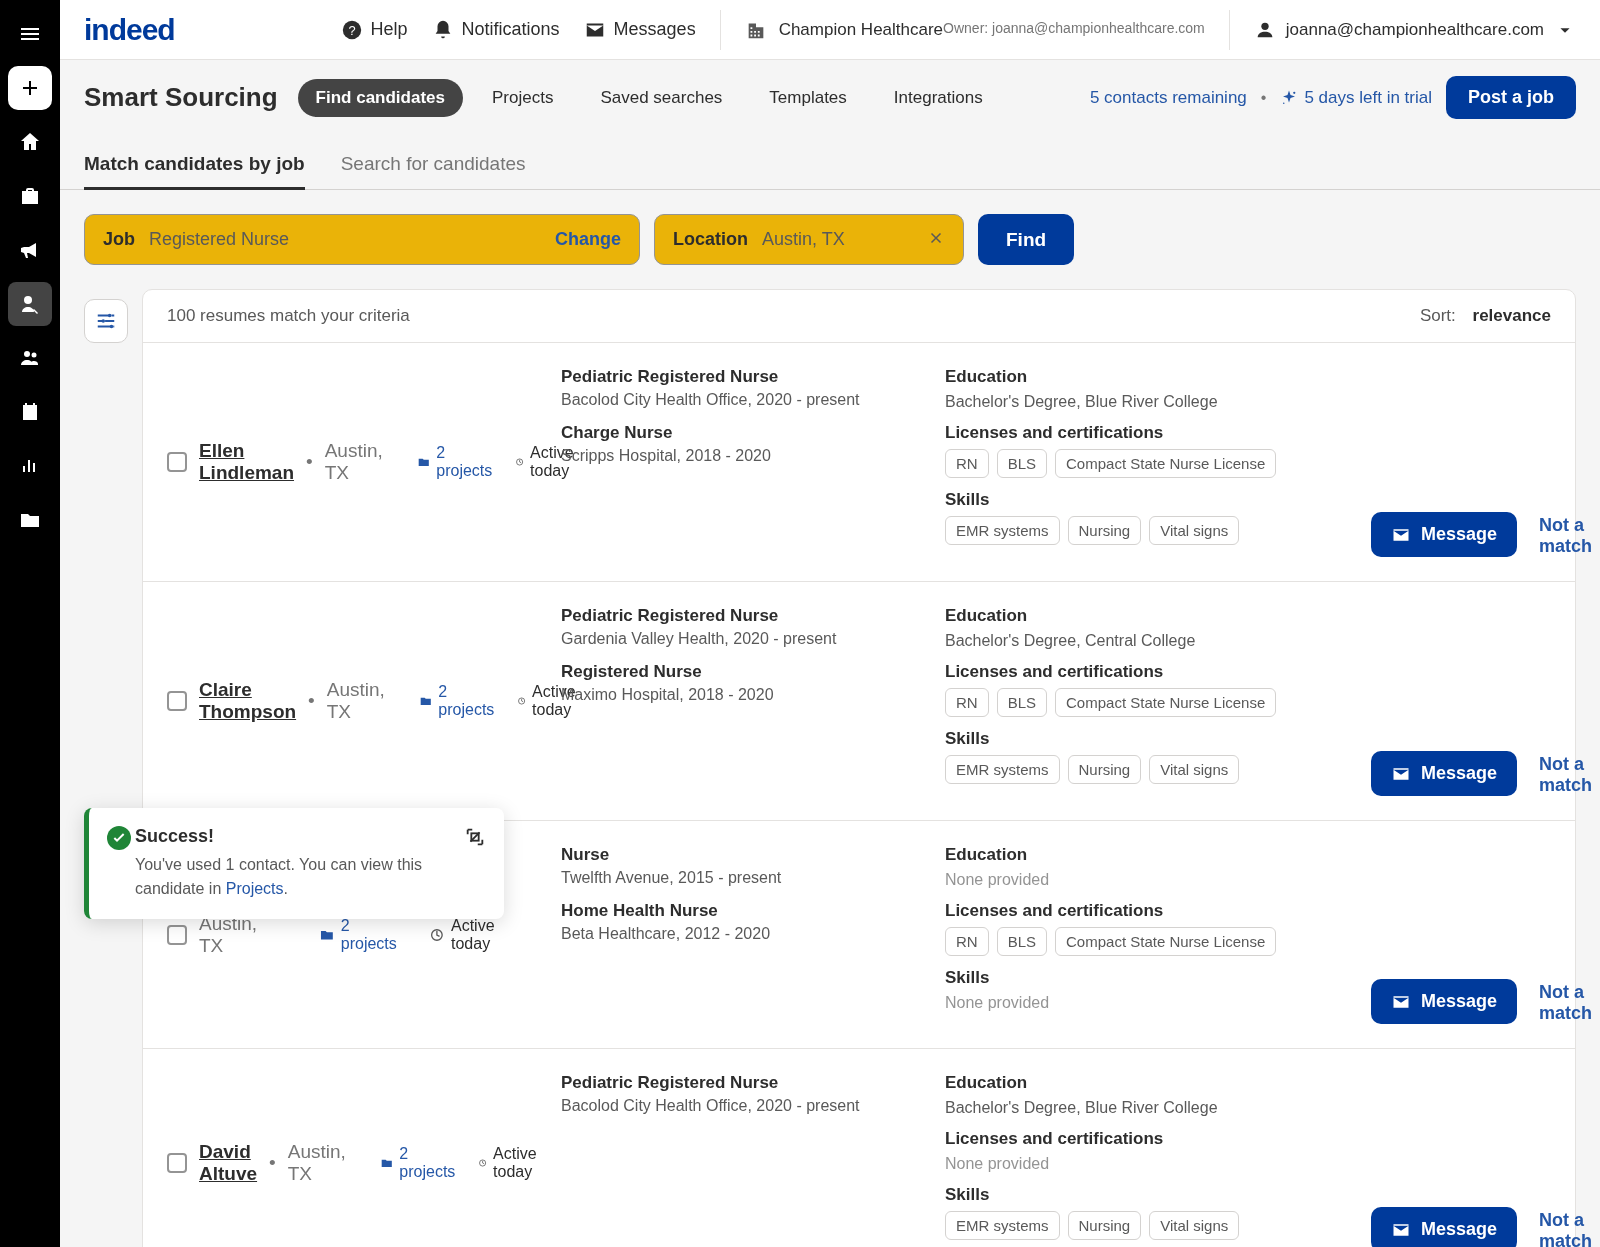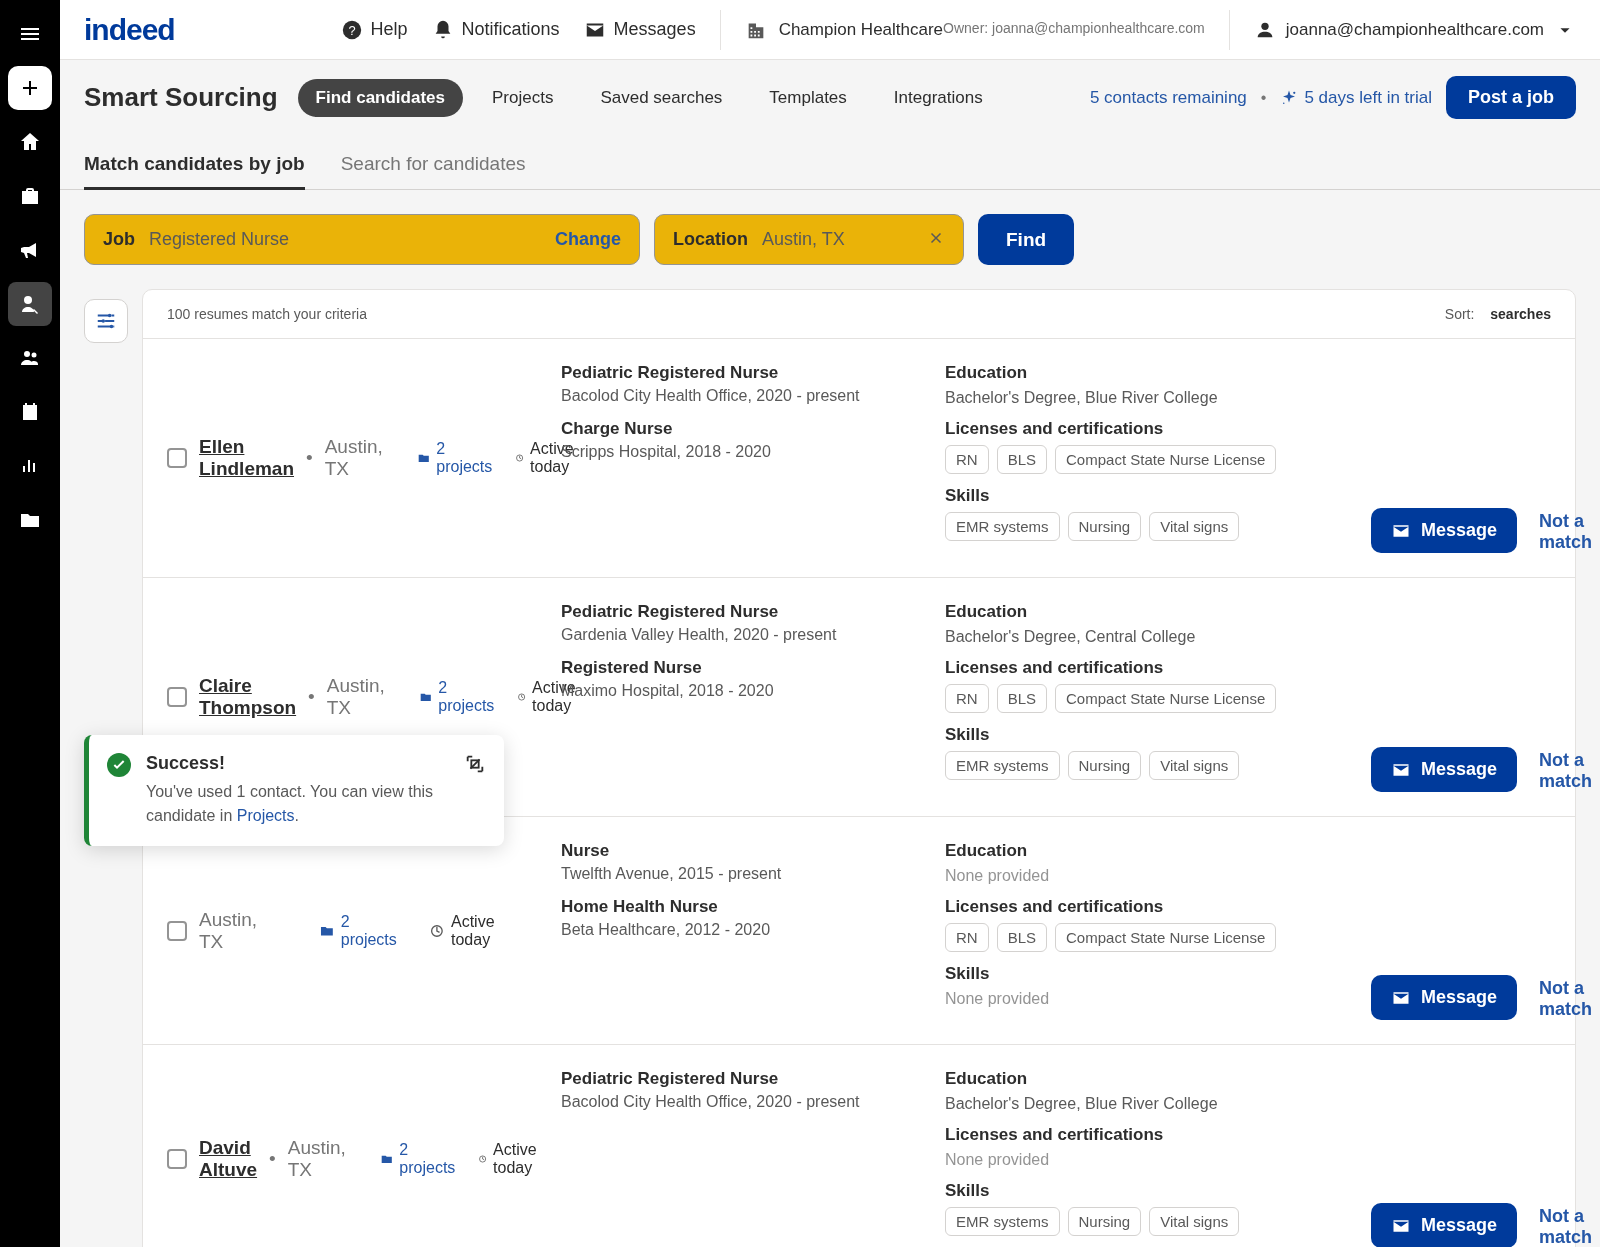--- a/index.html
+++ b/index.html
@@ -46,21 +46,21 @@
 .search-label{font-weight:700;font-size:18px}
 .search-value{font-size:18px;color:#595959;flex:1}
 .change-link{color:#2557a7;font-size:18px;cursor:pointer;font-weight:600}
 .clear-btn{cursor:pointer;display:flex}
 .clear-btn svg{width:18px;height:18px;fill:#595959}
 .find-btn{background:#003a9b;color:#fff;border:none;border-radius:10px;padding:14px 28px;font-size:19px;font-weight:600;cursor:pointer}
 .results-area{padding:0 24px;display:flex;gap:14px;background:#f5f5f5}
 .filter-btn{width:44px;height:44px;background:#fff;border:1px solid #d4d2d0;border-radius:10px;display:flex;align-items:center;justify-content:center;cursor:pointer;margin-top:10px}
 .filter-btn svg{width:22px;height:22px;fill:#2557a7}
 .results-panel{flex:1;background:#fff;border:1px solid #e4e2e0;border-radius:10px 10px 0 0;min-height:900px}
-.results-header{display:flex;align-items:flex-end;padding:16px 24px;font-size:14px;color:#595959}
+.results-header{display:flex;align-items:flex-end;padding:16px 24px;font-size:17px;color:#595959}
 .sort{margin-left:auto;display:flex;align-items:center;gap:6px;cursor:pointer}
 .sort svg{width:16px;height:16px;fill:#595959}
 .sort b{color:#2d2d2d}
 .card{border-top:1px solid #e4e2e0;padding:24px;display:grid;grid-template-columns:370px 360px 1fr 180px;gap:24px}
 .col-name{display:flex;gap:2px}
 .name-row{display:flex;align-items:center;gap:12px}
 .check{width:20px;height:20px;border:2px solid #949494;border-radius:4px;cursor:pointer;flex-shrink:0}
 .cand-name{font-weight:700;font-size:19px;text-decoration:underline;color:#2d2d2d}
 .cand-loc{font-size:19px;color:#767676}
 .name-meta{display:flex;gap:20px;padding-left:32px;font-size:16px}
@@ -75,21 +75,21 @@
 .col-edu .sec{margin-bottom:12px}
 .sec-title{font-weight:700;font-size:17px;margin-bottom:6px}
 .sec-text{font-size:16px;color:#595959}
 .sec-text.muted{color:#949494}
 .tags{display:flex;flex-wrap:wrap;gap:8px}
 .tag{border:1px solid #d4d2d0;border-radius:6px;padding:5px 10px;font-size:15px;color:#595959}
 .col-actions{display:flex;flex-direction:row;align-items:flex-end;gap:22px}
 .msg-btn{background:#003a9b;color:#fff;border:none;border-radius:10px;padding:12px 20px;font-size:18px;font-weight:600;display:flex;align-items:center;gap:10px;cursor:pointer}
 .msg-btn svg{width:20px;height:20px;fill:#fff}
 .not-match{color:#2557a7;font-size:18px;font-weight:600;cursor:pointer}
-.toast{position:absolute;left:84px;top:735px;width:420px;background:#fff;border-left:5px solid #1f8537;border-radius:8px;box-shadow:0 4px 20px rgba(0,0,0,0.15);padding:18px;display:flex;gap:15px;z-index:200}
+.toast{position:absolute;left:84px;top:808px;width:420px;background:#fff;border-left:5px solid #1f8537;border-radius:8px;box-shadow:0 4px 20px rgba(0,0,0,0.15);padding:18px;display:flex;gap:4px;z-index:200}
 .toast-check{width:24px;height:24px;border-radius:50%;background:#1f8537;display:flex;align-items:center;justify-content:center;flex-shrink:0}
 .toast-check svg{width:16px;height:16px;fill:#fff}
 .toast-body{flex:1}
 .toast-title{font-weight:700;font-size:18px;margin-bottom:6px}
 .toast-text{font-size:16px;color:#595959;line-height:1.5}
 .toast-text a{color:#2557a7;text-decoration:none}
 .toast-expand{cursor:pointer}
 .toast-expand svg{width:22px;height:22px;fill:#2d2d2d}
 </style>
 </head>
@@ -255,21 +255,21 @@
           <circle cx="18" cy="18" r="2" fill="#2557a7"></circle>
         </svg>
       </div>
     <div class="results-panel">
       <div class="results-header">
         <span>100 resumes match your criteria</span>
         <div class="sort">
           <svg viewBox="0 0 24 24">
               <path d="M3 6h14M3 12h10M3 18h6"></path>
             </svg>
-          <span>Sort:</span>&nbsp;<b>searches</b>
+          <span>Sort:</span>&nbsp;<b>relevance</b>
         </div>
       </div>
       <div id="cards">
           <div class="card">
             <div class="col-name">
               <div class="name-row">
                 <div class="check"></div>
                 <span class="cand-name">Ellen Lindleman</span>
                 <span class="cand-loc"> • </span>
                 <span class="cand-loc">Austin, TX</span>

